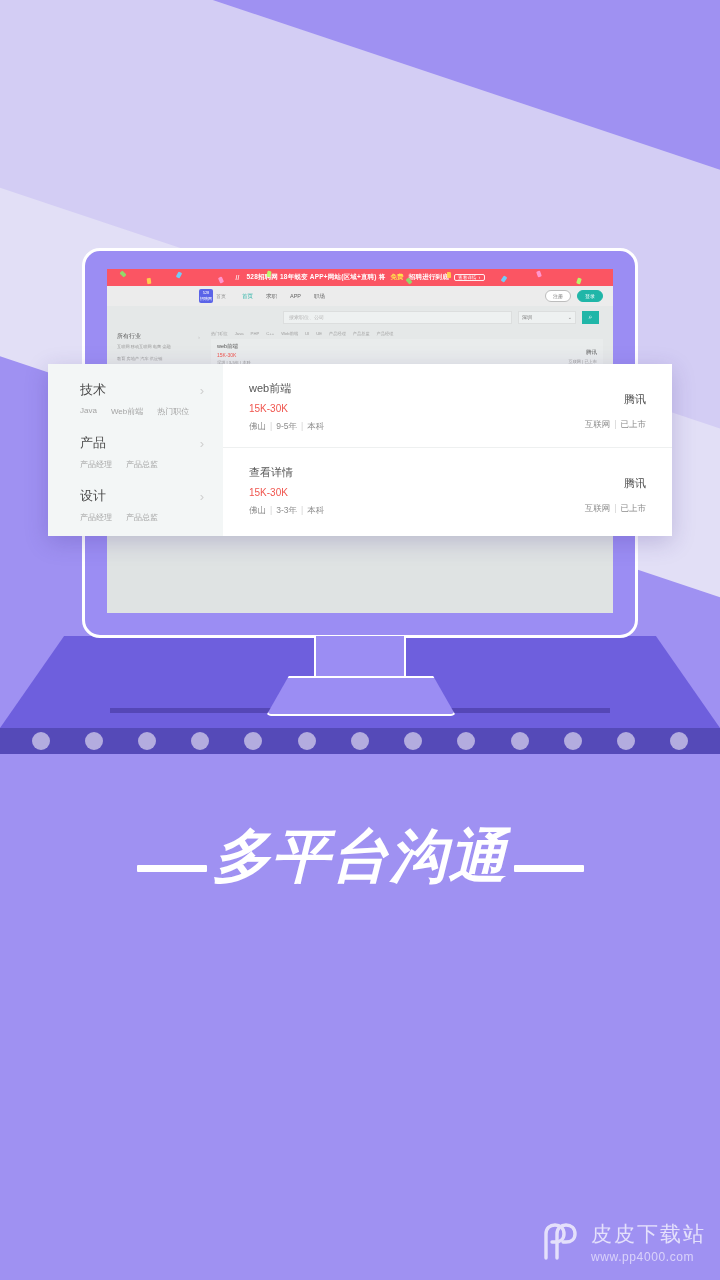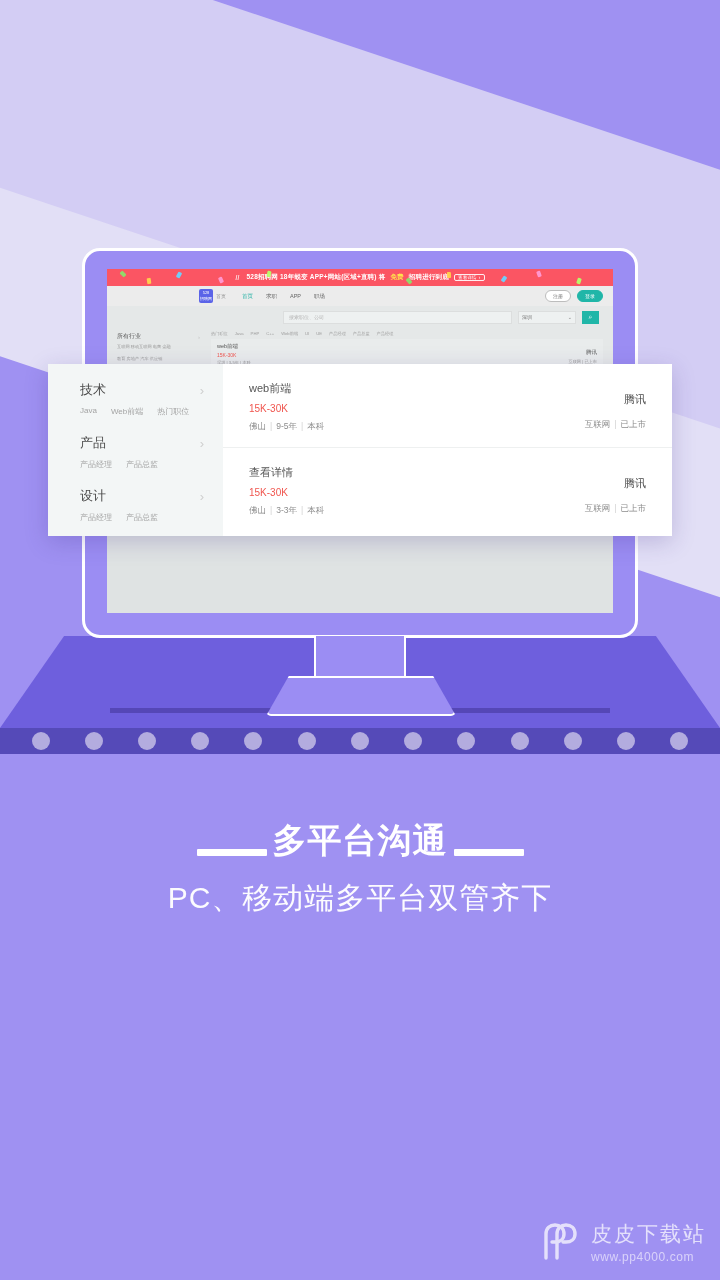--- a/index.html
+++ b/index.html
@@ -160,21 +160,21 @@
   .ov-meta { font-size:8.5px; color:#8c8c8c; margin-top:7px; }
   .ov-meta .sep { color:#d2d2d2; margin:0 4px; }
   .ov-co { position:absolute; right:26px; top:28px; font-size:11px; color:#4a4a4a; }
   .ov-ci { position:absolute; right:26px; top:55px; font-size:8.5px; color:#8c8c8c; }
   .ov-ci .sep { color:#d2d2d2; margin:0 4px; }
 
   
   #headline { position:absolute; left:0; top:818px; width:720px; text-align:center; }
   .h-main {
     display:inline-flex; align-items:center; justify-content:center; gap:6px;
-    color:#fff; font-size:34px; font-weight:bold; letter-spacing:1px;
+    color:#fff; font-size:58px; font-weight:bold; letter-spacing:1px;font-style:italic;
   }
   .h-rule { width:70px; height:7px; background:#fff; border-radius:1px; margin-top:22px; }
   .h-sub { color:#fff; font-size:30px; margin-top:14px; letter-spacing:1px; opacity:.97; }
 
   
   #wm {
     position:absolute; right:14px; bottom:16px;
     display:flex; align-items:center; gap:9px; opacity:.72;
   }
   .wm-logo { width:44px; height:44px; position:relative; }
@@ -390,21 +390,20 @@
       </div>
     </div>
 </div>
 
 <div id="headline">
   <div class="h-main">
     <span class="h-rule"></span>
     <span>多平台沟通</span>
     <span class="h-rule"></span>
   </div>
-  <div class="h-sub">PC、移动端多平台双管齐下</div>
 </div>
 
 <div id="wm">
   <div class="wm-logo">
     <svg viewBox="0 0 44 44" width="44" height="44" aria-hidden="true">
       <path d="M8 38 L8 14 C8 8 12 5 17 5 C22 5 26 8 26 14 C26 19 22 22 17 22 L14 22" fill="none" stroke="#ffffff" stroke-width="3.4" stroke-linecap="round"></path>
       <path d="M19 38 L19 14 C19 8 23 5 28 5 C33 5 37 8 37 14 C37 19 33 22 28 22 L25 22" fill="none" stroke="#ffffff" stroke-width="3.4" stroke-linecap="round"></path>
     </svg>
   </div>
   <div class="wm-txt">

